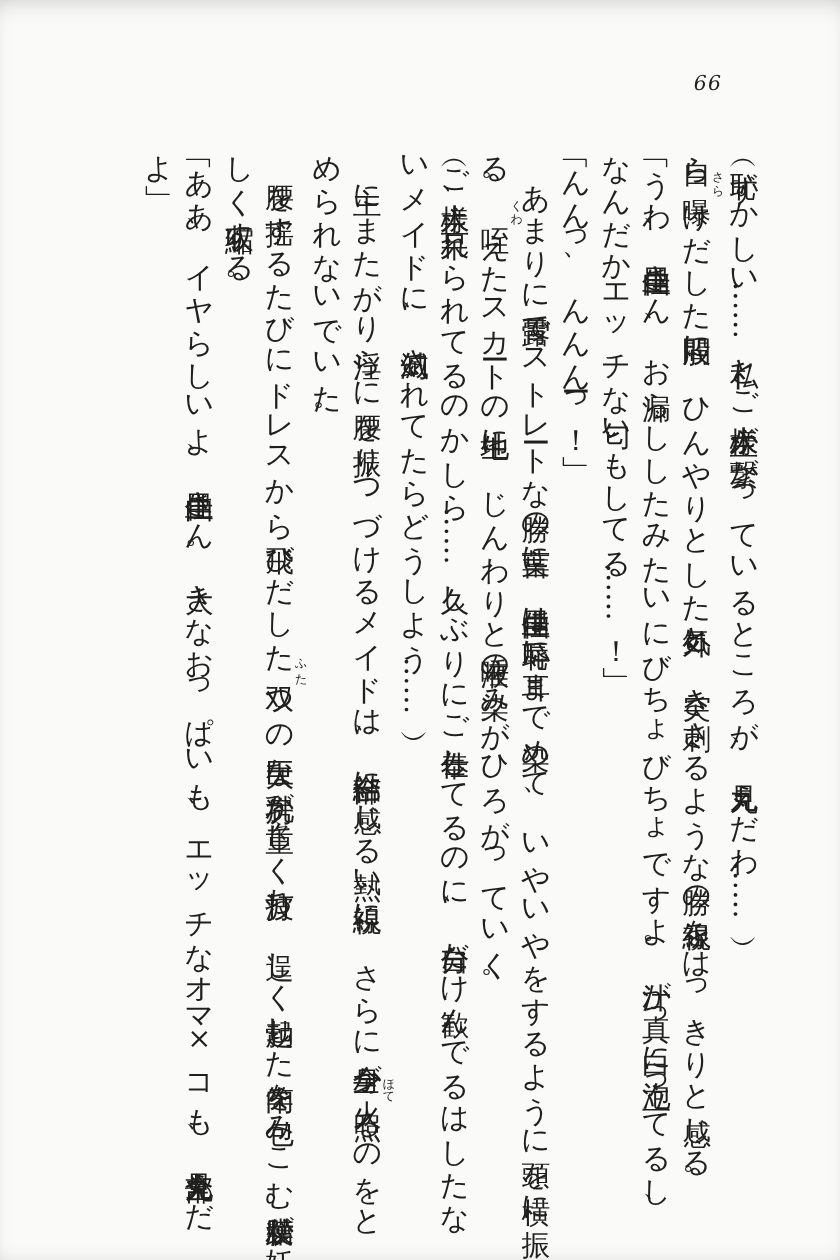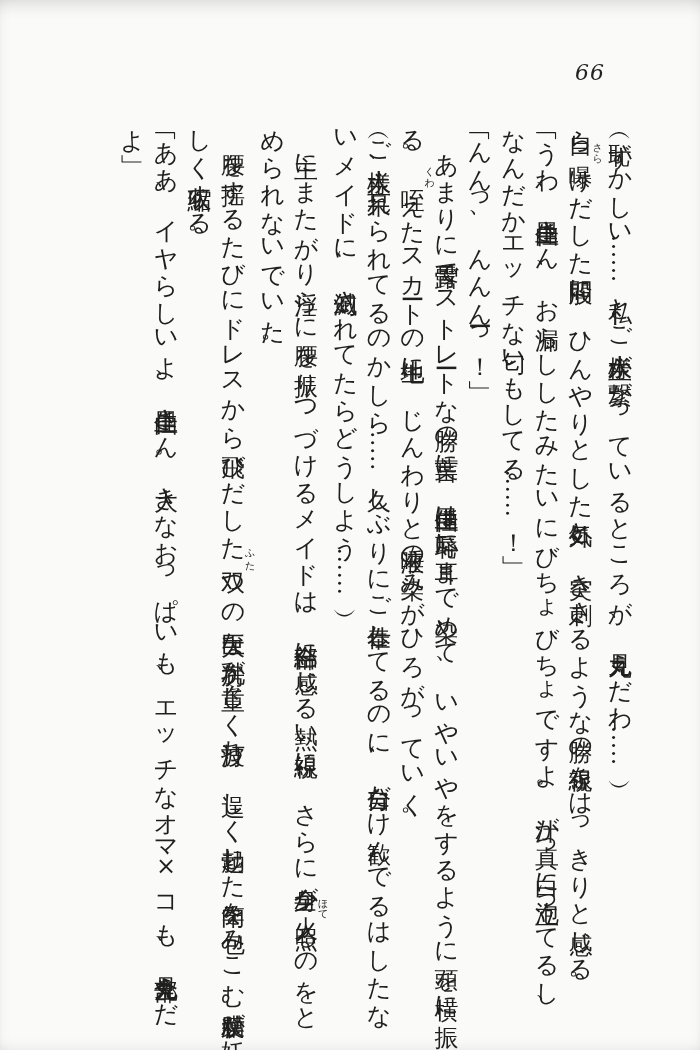--- a/index.html
+++ b/index.html
@@ -22,21 +22,21 @@
       inset 0 -12px 16px -14px rgba(0,0,0,0.12),
       inset 12px 0 18px -16px rgba(0,0,0,0.08),
       inset -12px 0 18px -16px rgba(0,0,0,0.08);
   }
   .page-number {
     position: absolute;
     top: 60px;
     right: 88px;
     width: 44px;
     text-align: center;
-    font-size: 22px;
+    font-size: 17px;
     font-style: italic;
     color: #222220;
     letter-spacing: 1px;
   }
   .text-area {
     position: absolute;
     top: 113px;
     right: 64px;
     height: 924px;
     writing-mode: vertical-rl;

